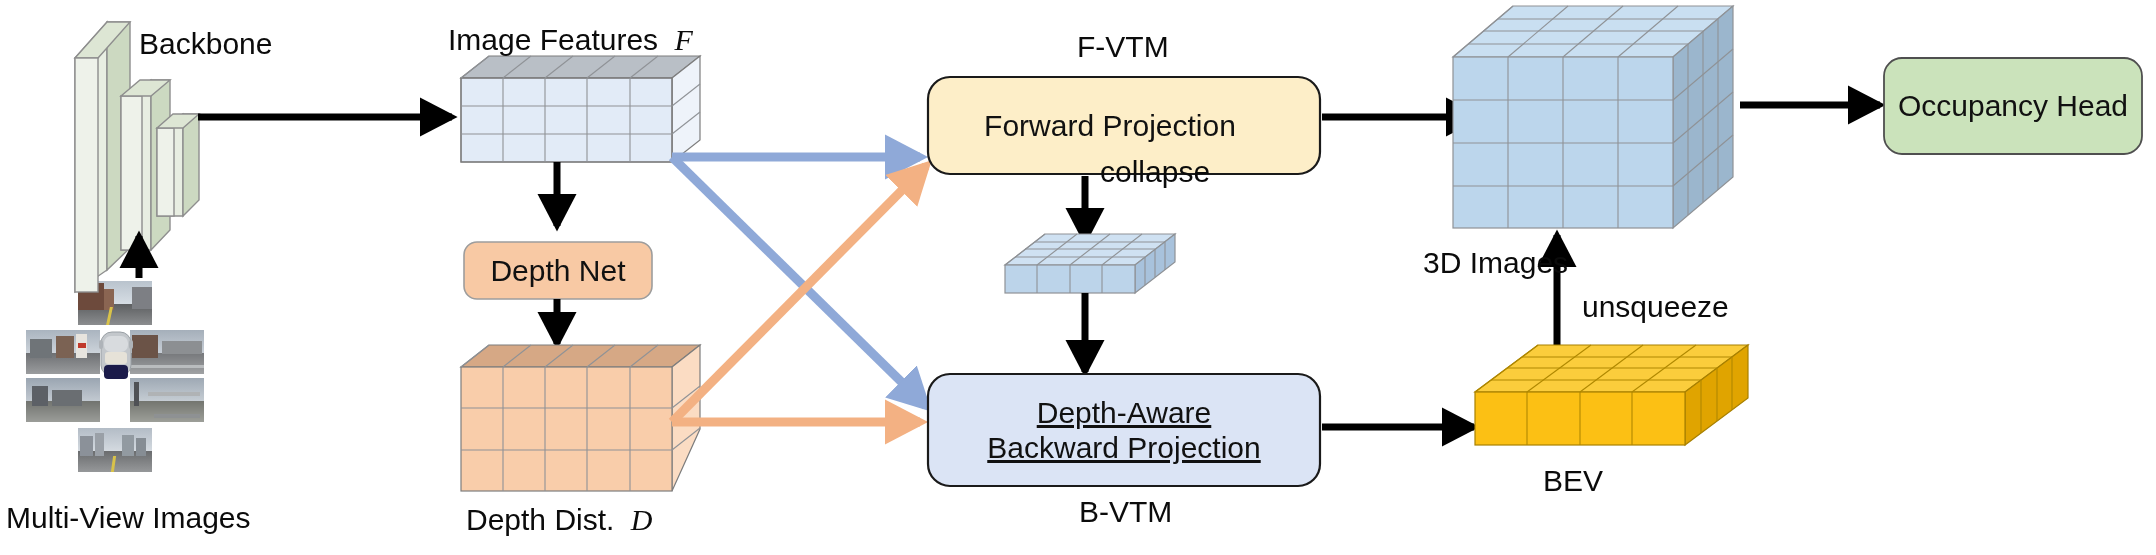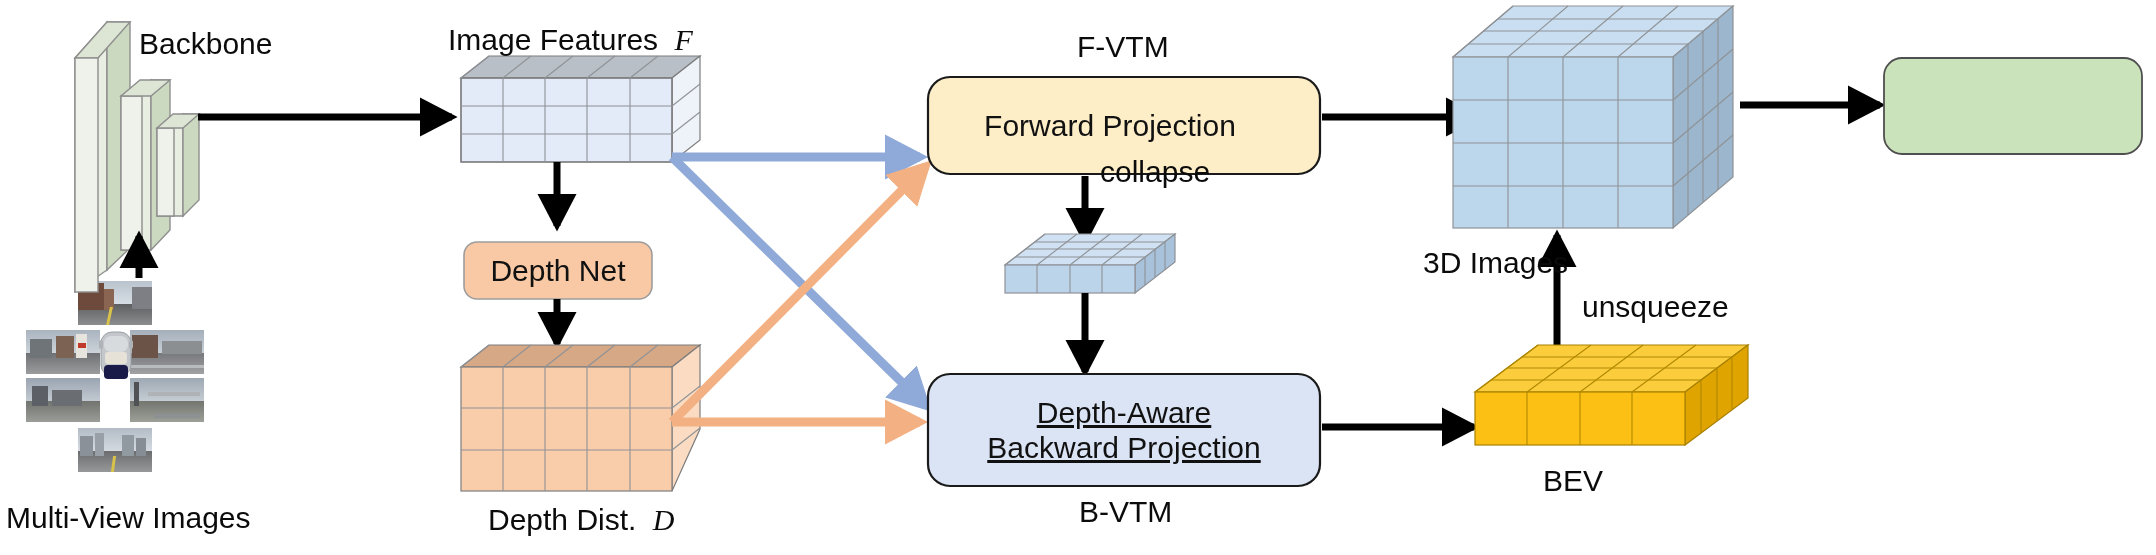--- a/index.html
+++ b/index.html
@@ -275,21 +275,21 @@
 
   <div class="lbl big" style="left:139px;top:29px;">Backbone</div>
 
   <div class="lbl big" style="left:6px;top:503px;">Multi-View Images</div>
 
   <div class="lbl big" style="left:448px;top:25px;">
     <span>Image Features</span>
     <span class="ital" style="margin-left:8px;">F</span>
   </div>
 
-  <div class="lbl big" style="left:466px;top:505px;margin-left:22px;">
+  <div class="lbl big" style="left:466px;top:505px;">
     <span>Depth Dist.</span>
     <span class="ital" style="margin-left:8px;">D</span>
   </div>
 
   <div class="boxtext" style="left:464px;top:242px;width:188px;height:57px;">Depth Net</div>
 
   <div class="lbl big" style="left:1077px;top:32px;">F-VTM</div>
 
   <div class="boxtext" style="left:928px;top:77px;width:364px;height:97px;">Forward Projection</div>
 
@@ -301,14 +301,15 @@
   </div>
 
   <div class="lbl big" style="left:1079px;top:497px;">B-VTM</div>
 
   <div class="lbl big" style="left:1423px;top:248px;">3D Images</div>
 
   <div class="lbl big" style="left:1582px;top:292px;">unsqueeze</div>
 
   <div class="lbl big" style="left:1543px;top:466px;">BEV</div>
 
+  <div class="boxtext" style="left:1884px;top:58px;width:258px;height:96px;">Occupancy Head</div>
 
 </div>
 
 </body></html>

